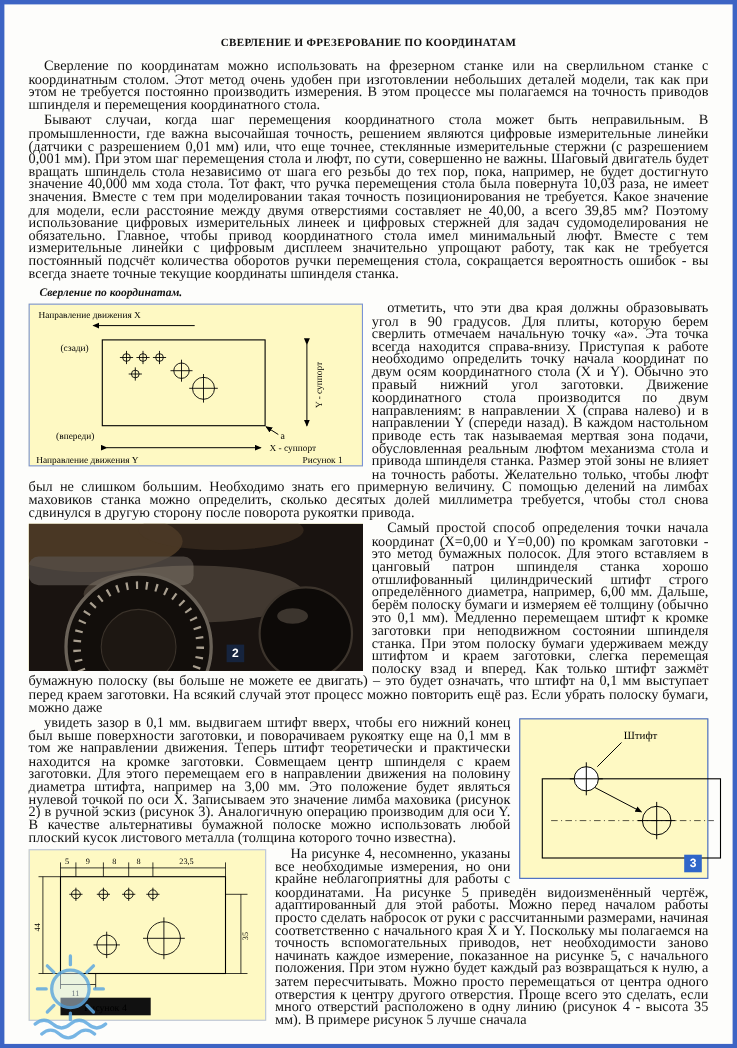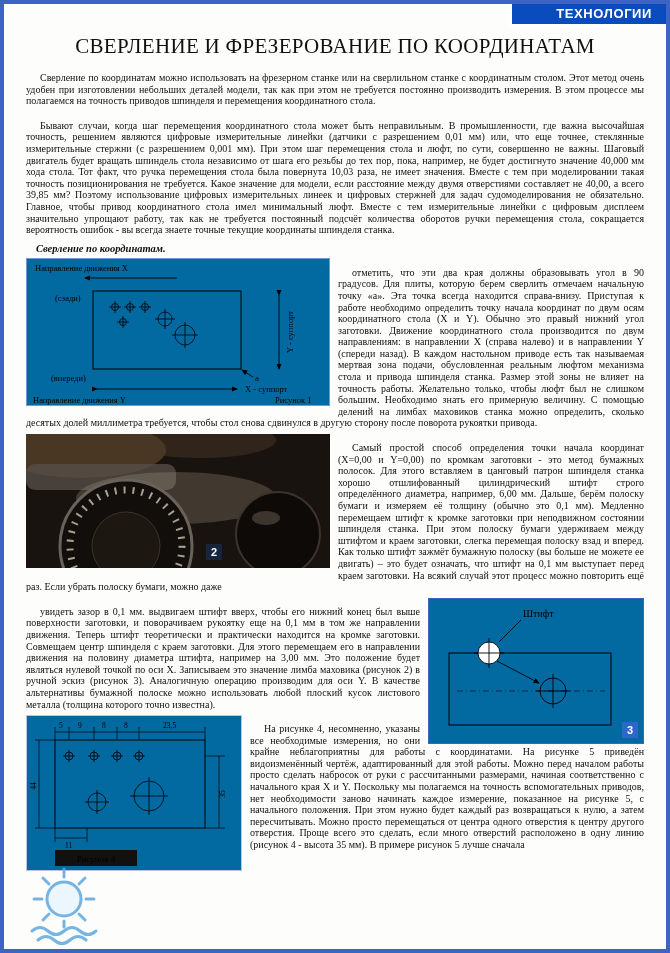--- a/index.html
+++ b/index.html
@@ -18,32 +18,32 @@
     position: absolute; top: 0; right: 0; z-index: 3;
     background: #0a4cbe; color: #fff;
     font-family: "Liberation Sans", sans-serif;
     font-weight: 700; font-size: 13px; letter-spacing: .6px;
     padding: 2px 14px 3px 44px;
     border-left: 3px solid #fff; border-bottom: 3px solid #fff;
   }
   .content { padding: 26px 22px 0 22px; }
   h1.title {
     margin: 4px 0 9px; text-align: center;
-    font-size: 21px; font-weight: 400; letter-spacing: .3px;
+    font-size: 10px; font-weight: 700; letter-spacing: .3px;
   }
   p.body {
-    margin: 13px 0 3px;
-    font-size: 10px; line-height: 11.6px;
+    margin: 0 0 3px;
+    font-size: 13px; line-height: 11.6px;
     text-align: justify; text-indent: 14px;
   }
   h2.sect { margin: 7px 0 2px; font-size: 10.5px; font-weight: 700; text-indent: 10px; font-style: italic; }
-  .fig { position: relative; background: #0369a1; }
+  .fig { position: relative; background: #fef9c3; }
   .fig1 { float: left; width: 304px; height: 148px; border: 1px solid #7a93d6; margin: 2px 8px 2px 0; }
   .fig2 { float: left; width: 304px; height: 134px; margin: 2px 8px 2px 0; overflow: hidden; }
-  .fig3 { float: right; width: 216px; height: 146px; border: 1px solid #3d64c4; margin: 2px 0 2px 8px; }
+  .fig3 { float: right; width: 172px; height: 146px; border: 1px solid #3d64c4; margin: 2px 0 2px 8px; }
   .fig4 { float: left; width: 216px; height: 156px; border: 1px solid #b9c4dd; margin: 2px 8px 0 0; }
   .badge {
     position: absolute; width: 16px; height: 16px;
     color: #fff; font-family: "Liberation Sans", sans-serif;
     font-size: 11px; font-weight: 700;
     display: flex; align-items: center; justify-content: center;
   }
   .badge2 { left: 180px; bottom: 8px; background: #16243e; }
   .badge3 { right: 5px; bottom: 5px; background: #2f66c9; }
   svg text { font-family: "Liberation Serif", serif; fill: #000; }
@@ -56,23 +56,20 @@
     color: rgba(213, 230, 248, 0.55);
     -webkit-text-stroke: 2px #2a6fd2;
     text-shadow: 0 0 2px rgba(42,111,210,.55), 1px 1px 0 rgba(42,111,210,.35), -1px -1px 0 rgba(42,111,210,.35);
   }
 </style>
 </head>
 <body>
 
 <div class="page">
 
-  <div class="banner">
-    <span>ТЕХНОЛОГИИ</span>
-  </div>
 
   <div class="content">
 
     <h1 class="title">СВЕРЛЕНИЕ И ФРЕЗЕРОВАНИЕ ПО КООРДИНАТАМ</h1>
 
     <p class="body">Сверление по координатам можно использовать на фрезерном станке или на сверлильном станке с координатным столом. Этот метод очень удобен при изготовлении небольших деталей модели, так как при этом не требуется постоянно производить измерения. В этом процессе мы полагаемся на точность приводов шпинделя и перемещения координатного стола.</p>
     <p class="body">Бывают случаи, когда шаг перемещения координатного стола может быть неправильным. В промышленности, где важна высочайшая точность, решением являются цифровые измерительные линейки (датчики с разрешением 0,01 мм) или, что еще точнее, стеклянные измерительные стержни (с разрешением 0,001 мм). При этом шаг перемещения стола и люфт, по сути, совершенно не важны. Шаговый двигатель будет вращать шпиндель стола независимо от шага его резьбы до тех пор, пока, например, не будет достигнуто значение 40,000 мм хода стола. Тот факт, что ручка перемещения стола была повернута 10,03 раза, не имеет значения. Вместе с тем при моделировании такая точность позиционирования не требуется. Какое значение для модели, если расстояние между двумя отверстиями составляет не 40,00, а всего 39,85 мм? Поэтому использование цифровых измерительных линеек и цифровых стержней для задач судомоделирования не обязательно. Главное, чтобы привод координатного стола имел минимальный люфт. Вместе с тем измерительные линейки с цифровым дисплеем значительно упрощают работу, так как не требуется постоянный подсчёт количества оборотов ручки перемещения стола, сокращается вероятность ошибок - вы всегда знаете точные текущие координаты шпинделя станка.</p>
 
     <h2 class="sect">Сверление по координатам.</h2>
 

